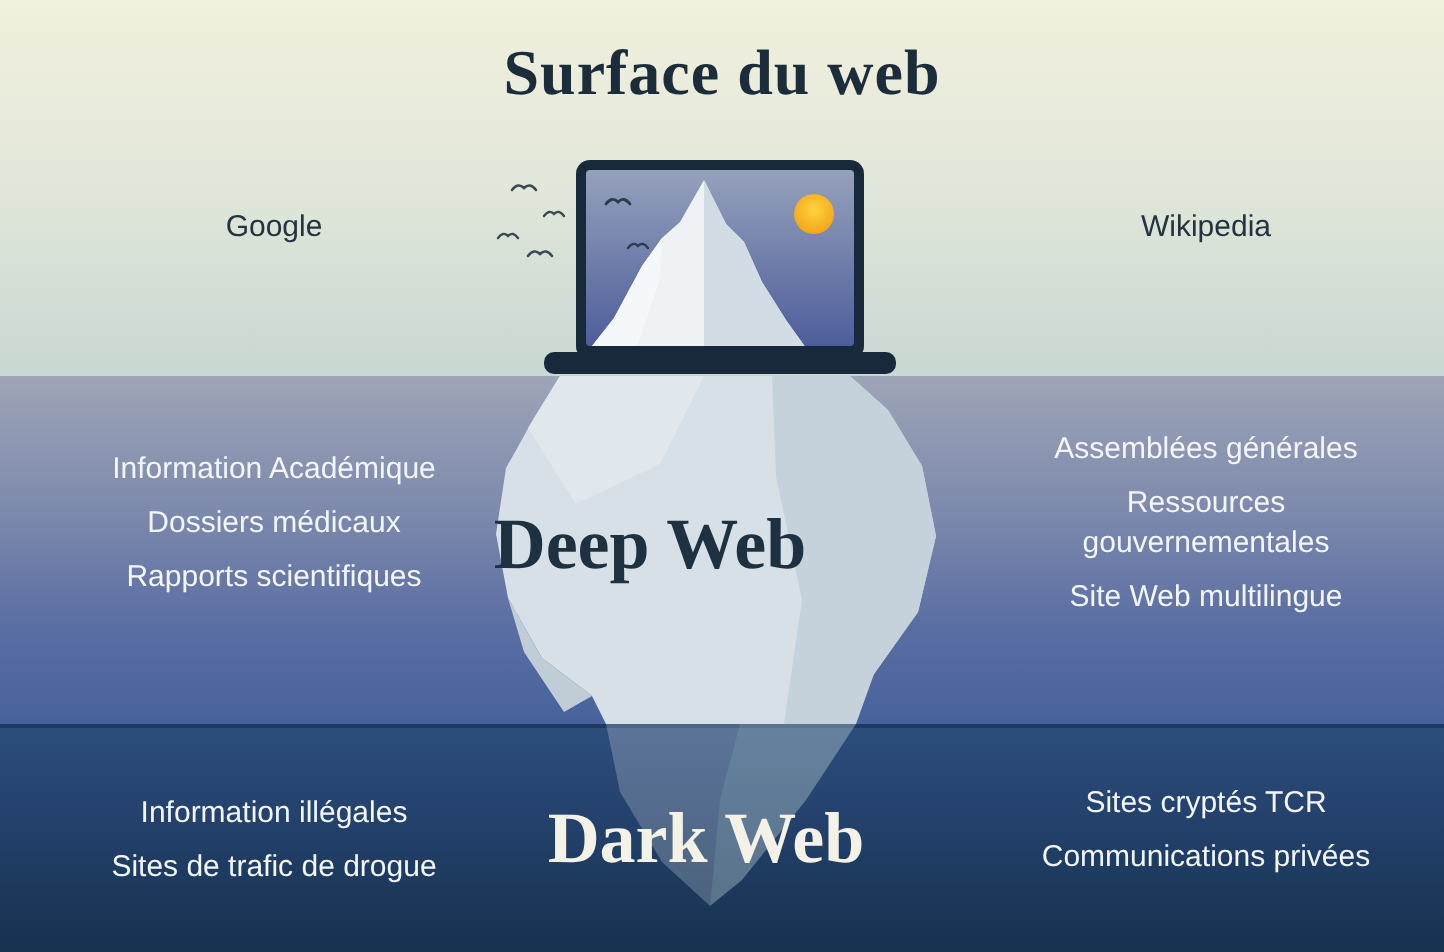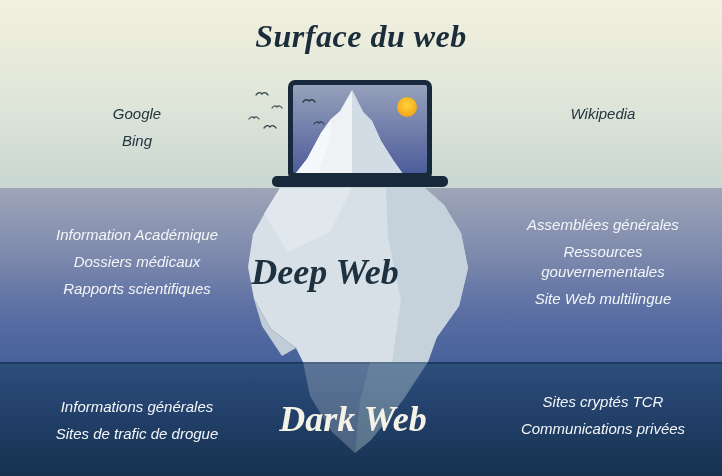--- a/index.html
+++ b/index.html
@@ -1,19 +1,18 @@
 <!DOCTYPE html>
 <html><head>
 <meta charset="utf-8">
 <style>
   html,body{margin:0;padding:0;background:#222;}
   .canvas{
     position:relative;width:722px;height:476px;overflow:hidden;
     font-family:"Liberation Sans",sans-serif;
-    font-style:italic;
     -webkit-font-smoothing:antialiased;
   }
   
   .sec{position:absolute;left:0;width:722px;}
   .sec-surface{top:0;height:188px;background:linear-gradient(180deg,#f2f0de 0%,#e3e8da 45%,#c9d7d2 100%);}
   .sec-deep{top:188px;height:174px;background:linear-gradient(180deg,#9ea5b7 0%,#7e8aad 38%,#5a6ea3 72%,#47629b 100%);}
   .sec-dark{top:362px;height:114px;background:linear-gradient(180deg,#2d4d7b 0%,#22406a 45%,#16324f 100%);border-top:2px solid #1d3a60;box-sizing:border-box;}
   
   .art{position:absolute;top:0;left:0;z-index:2;pointer-events:none;}
   
@@ -90,21 +89,20 @@
       <path d="M272,108 q2.5,-3.5 5,-1 q2.5,-2.5 5,1" stroke-width="1.2"></path>
       <path d="M249,119 q2.5,-3.5 5,-1 q2.5,-2.5 5,1" stroke-width="1.2"></path>
       <path d="M264,128 q3,-4 6,-1 q3,-3 6,1" stroke-width="1.3"></path>
     </g>
   </svg>
 
   <div class="txt page-title">Surface du web</div>
 
   <div class="txt surface-list col-left">
     <div class="item">Google</div>
-    <div class="item">Bing</div>
   </div>
   <div class="txt surface-list col-right">
     <div class="item">Wikipedia</div>
   </div>
 
   <div class="txt sea-label deep-label">Deep Web</div>
 
   <div class="txt sea-list deep-left col-left">
     <div class="item">Information Académique</div>
     <div class="item">Dossiers médicaux</div>
@@ -113,21 +111,21 @@
   <div class="txt sea-list deep-right col-right">
     <div class="item">Assemblées générales</div>
     <div class="item">Ressources
 gouvernementales</div>
     <div class="item">Site Web multilingue</div>
   </div>
 
   <div class="txt sea-label dark-label">Dark Web</div>
 
   <div class="txt sea-list dark-left col-left">
-    <div class="item">Informations générales</div>
+    <div class="item">Information illégales</div>
     <div class="item">Sites de trafic de drogue</div>
   </div>
   <div class="txt sea-list dark-right col-right">
     <div class="item">Sites cryptés TCR</div>
     <div class="item">Communications privées</div>
   </div>
 
 </div>
 
 </body></html>

